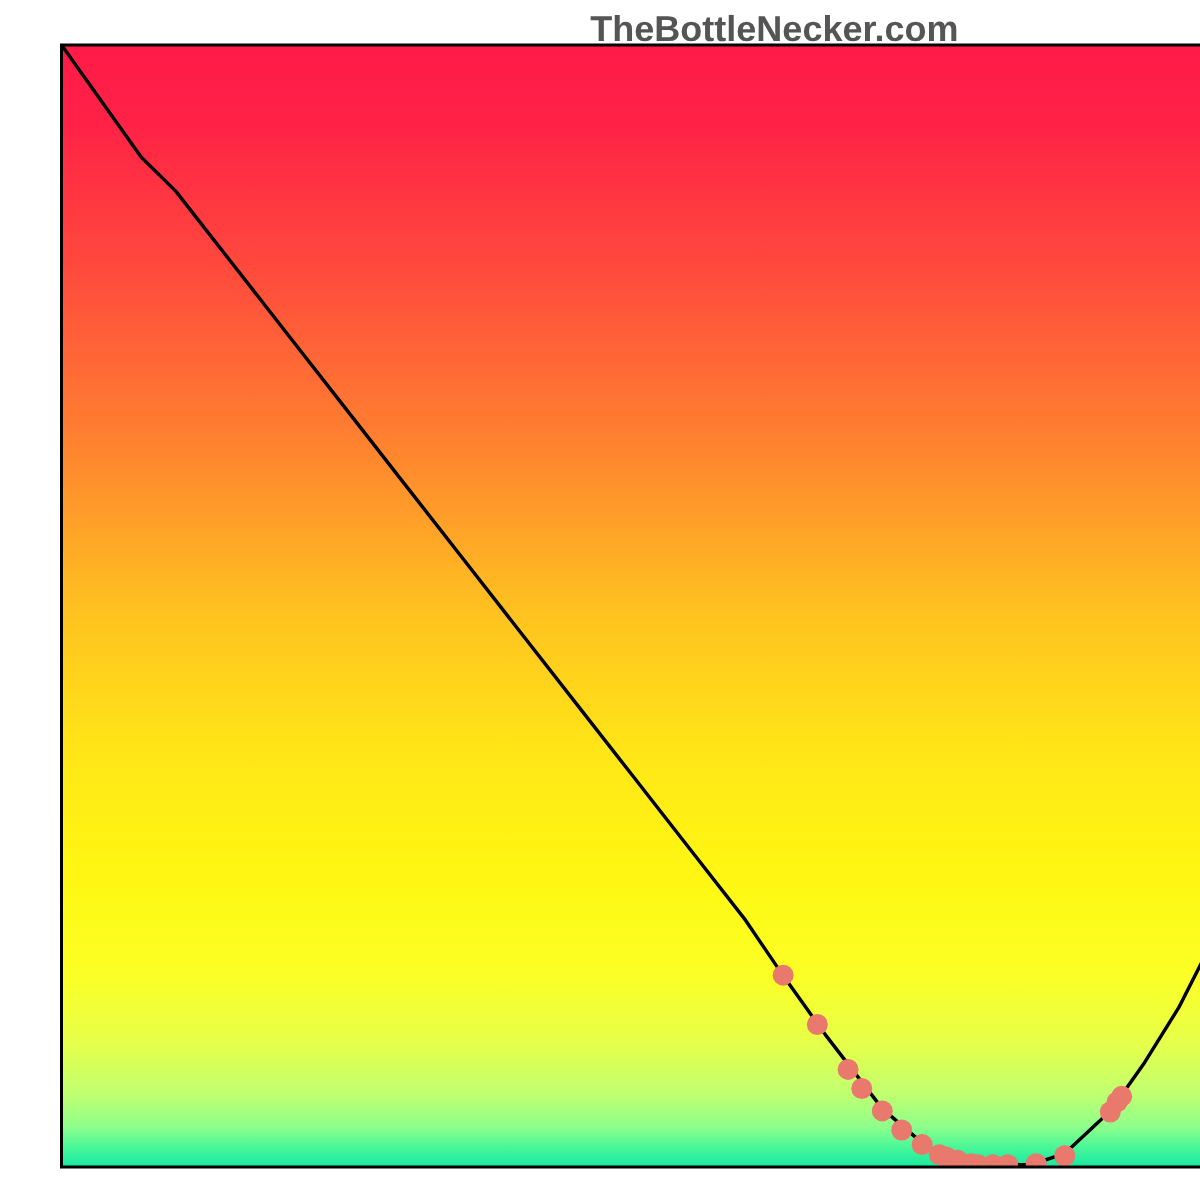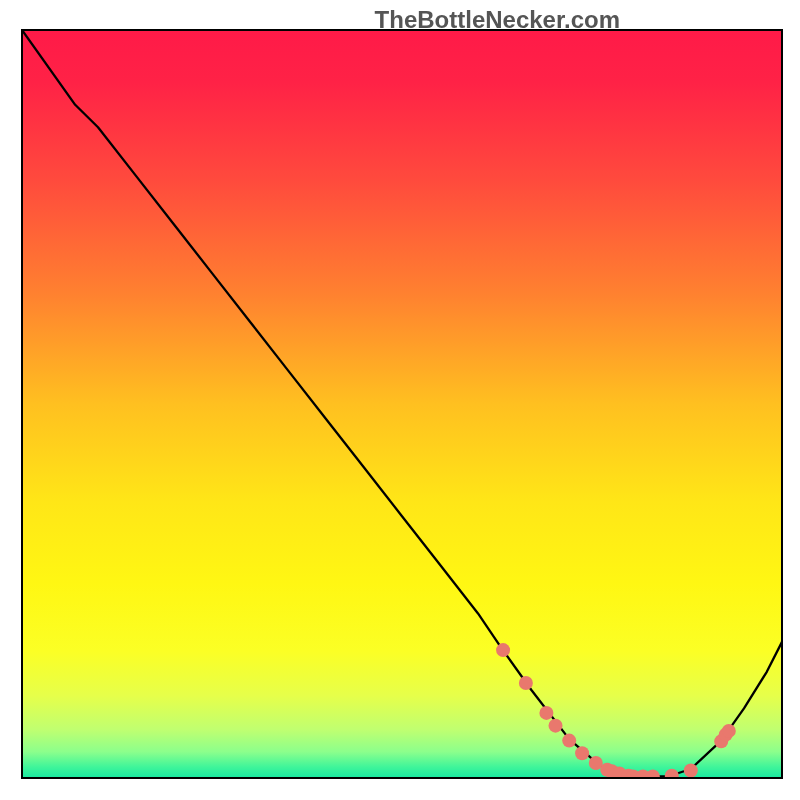--- a/index.html
+++ b/index.html
@@ -8,20 +8,21 @@
     width: 800px;
     height: 800px;
     overflow: hidden;
     background: #ffffff;
     font-family: Arial, Helvetica, sans-serif;
   }
   .stage {
     position: relative;
     width: 632px;
     height: 800px;
+    margin-left: 19px;
   }
   .watermark {
     position: absolute;
     top: 6px;
     right: 12px;
     font-size: 24px;
     font-weight: 600;
     color: #555555;
     letter-spacing: 0px;
     z-index: 5;

